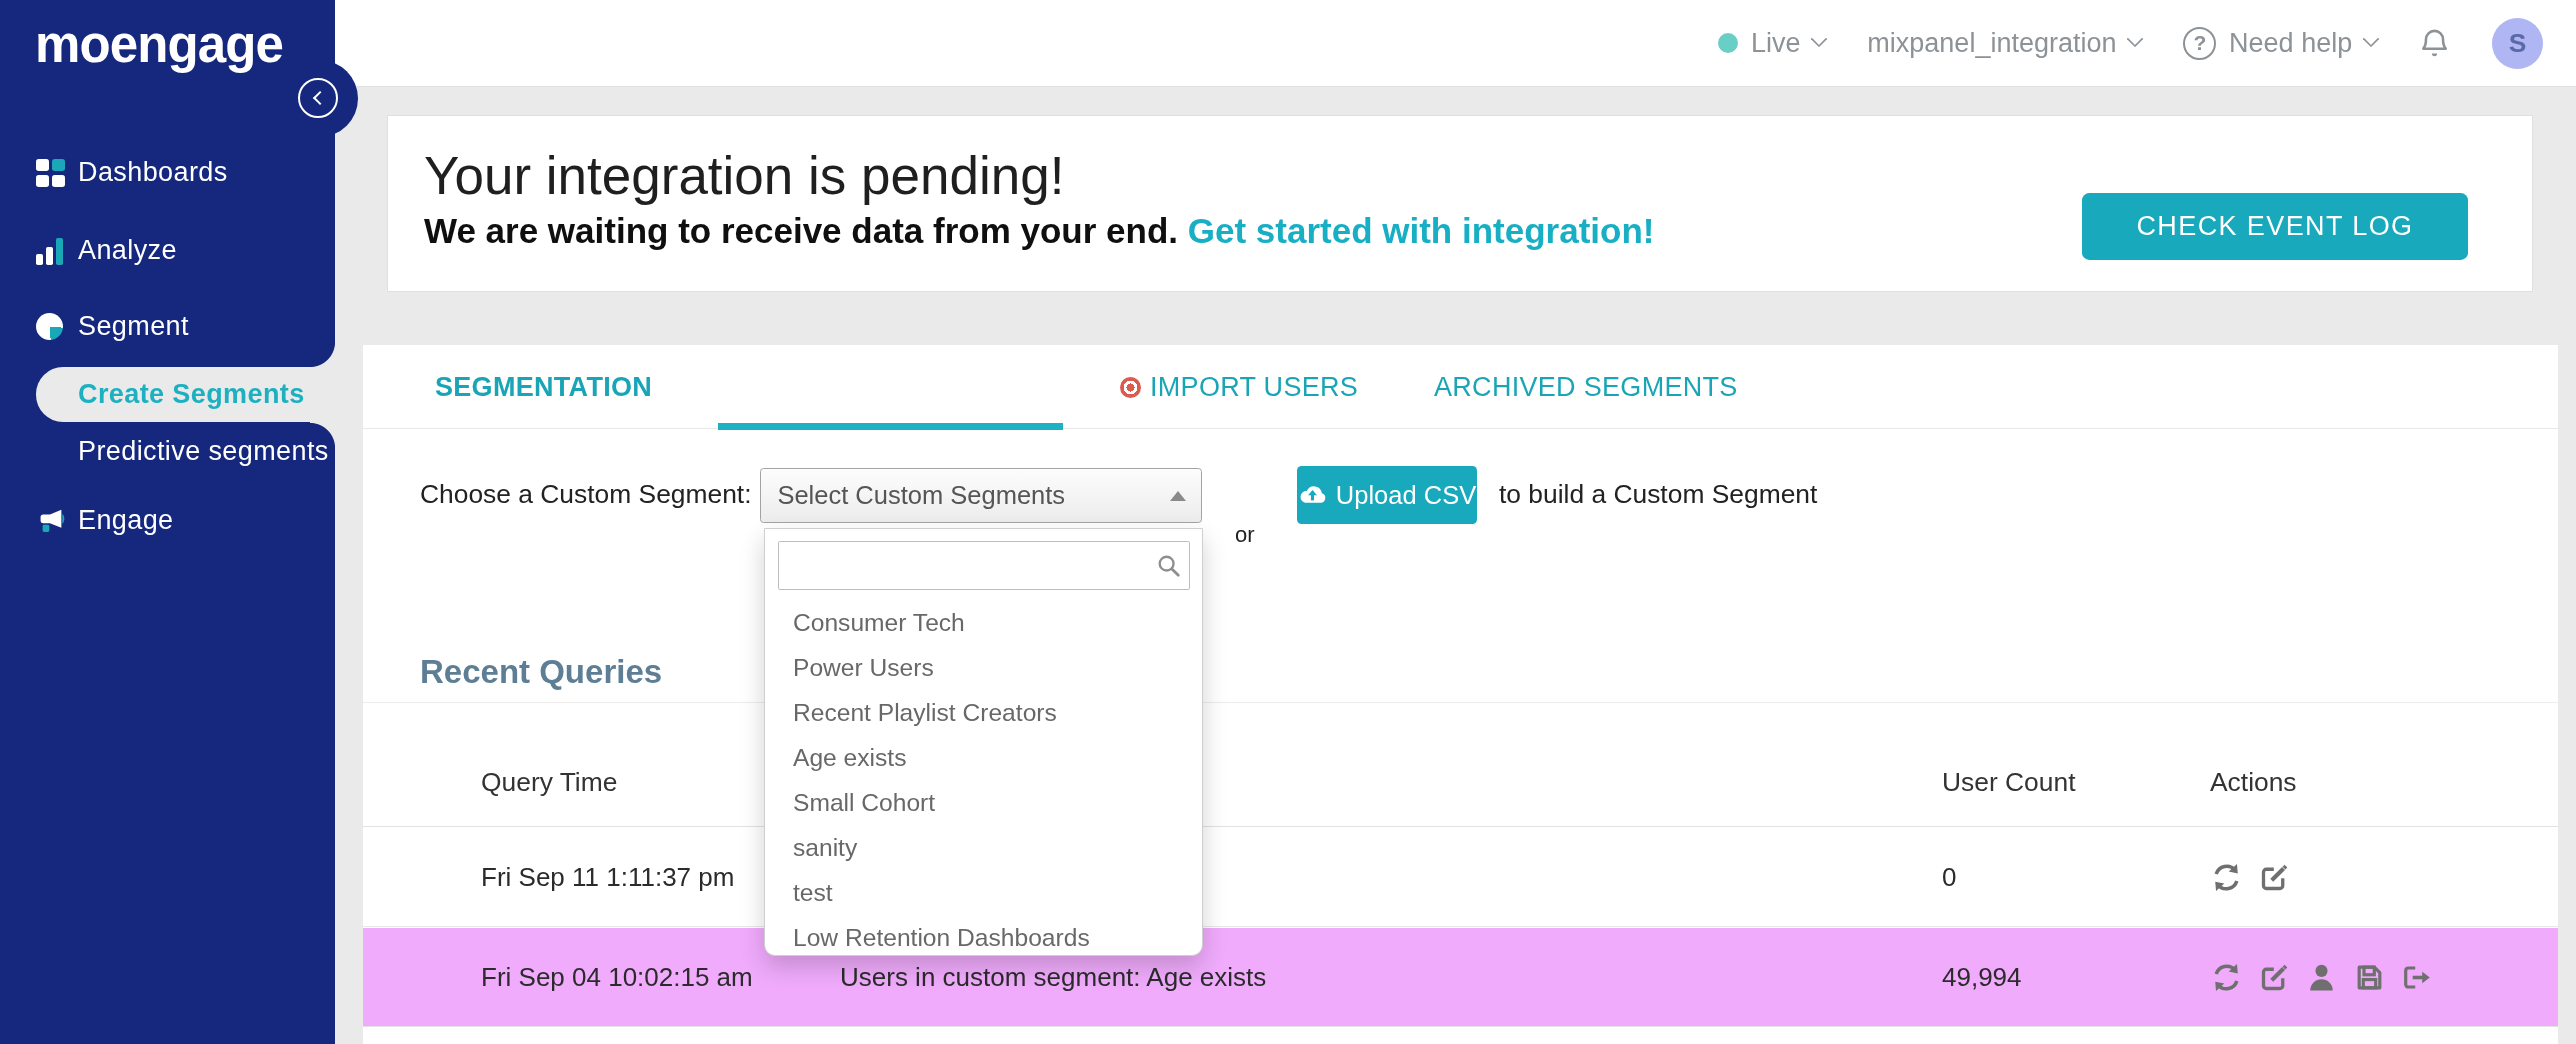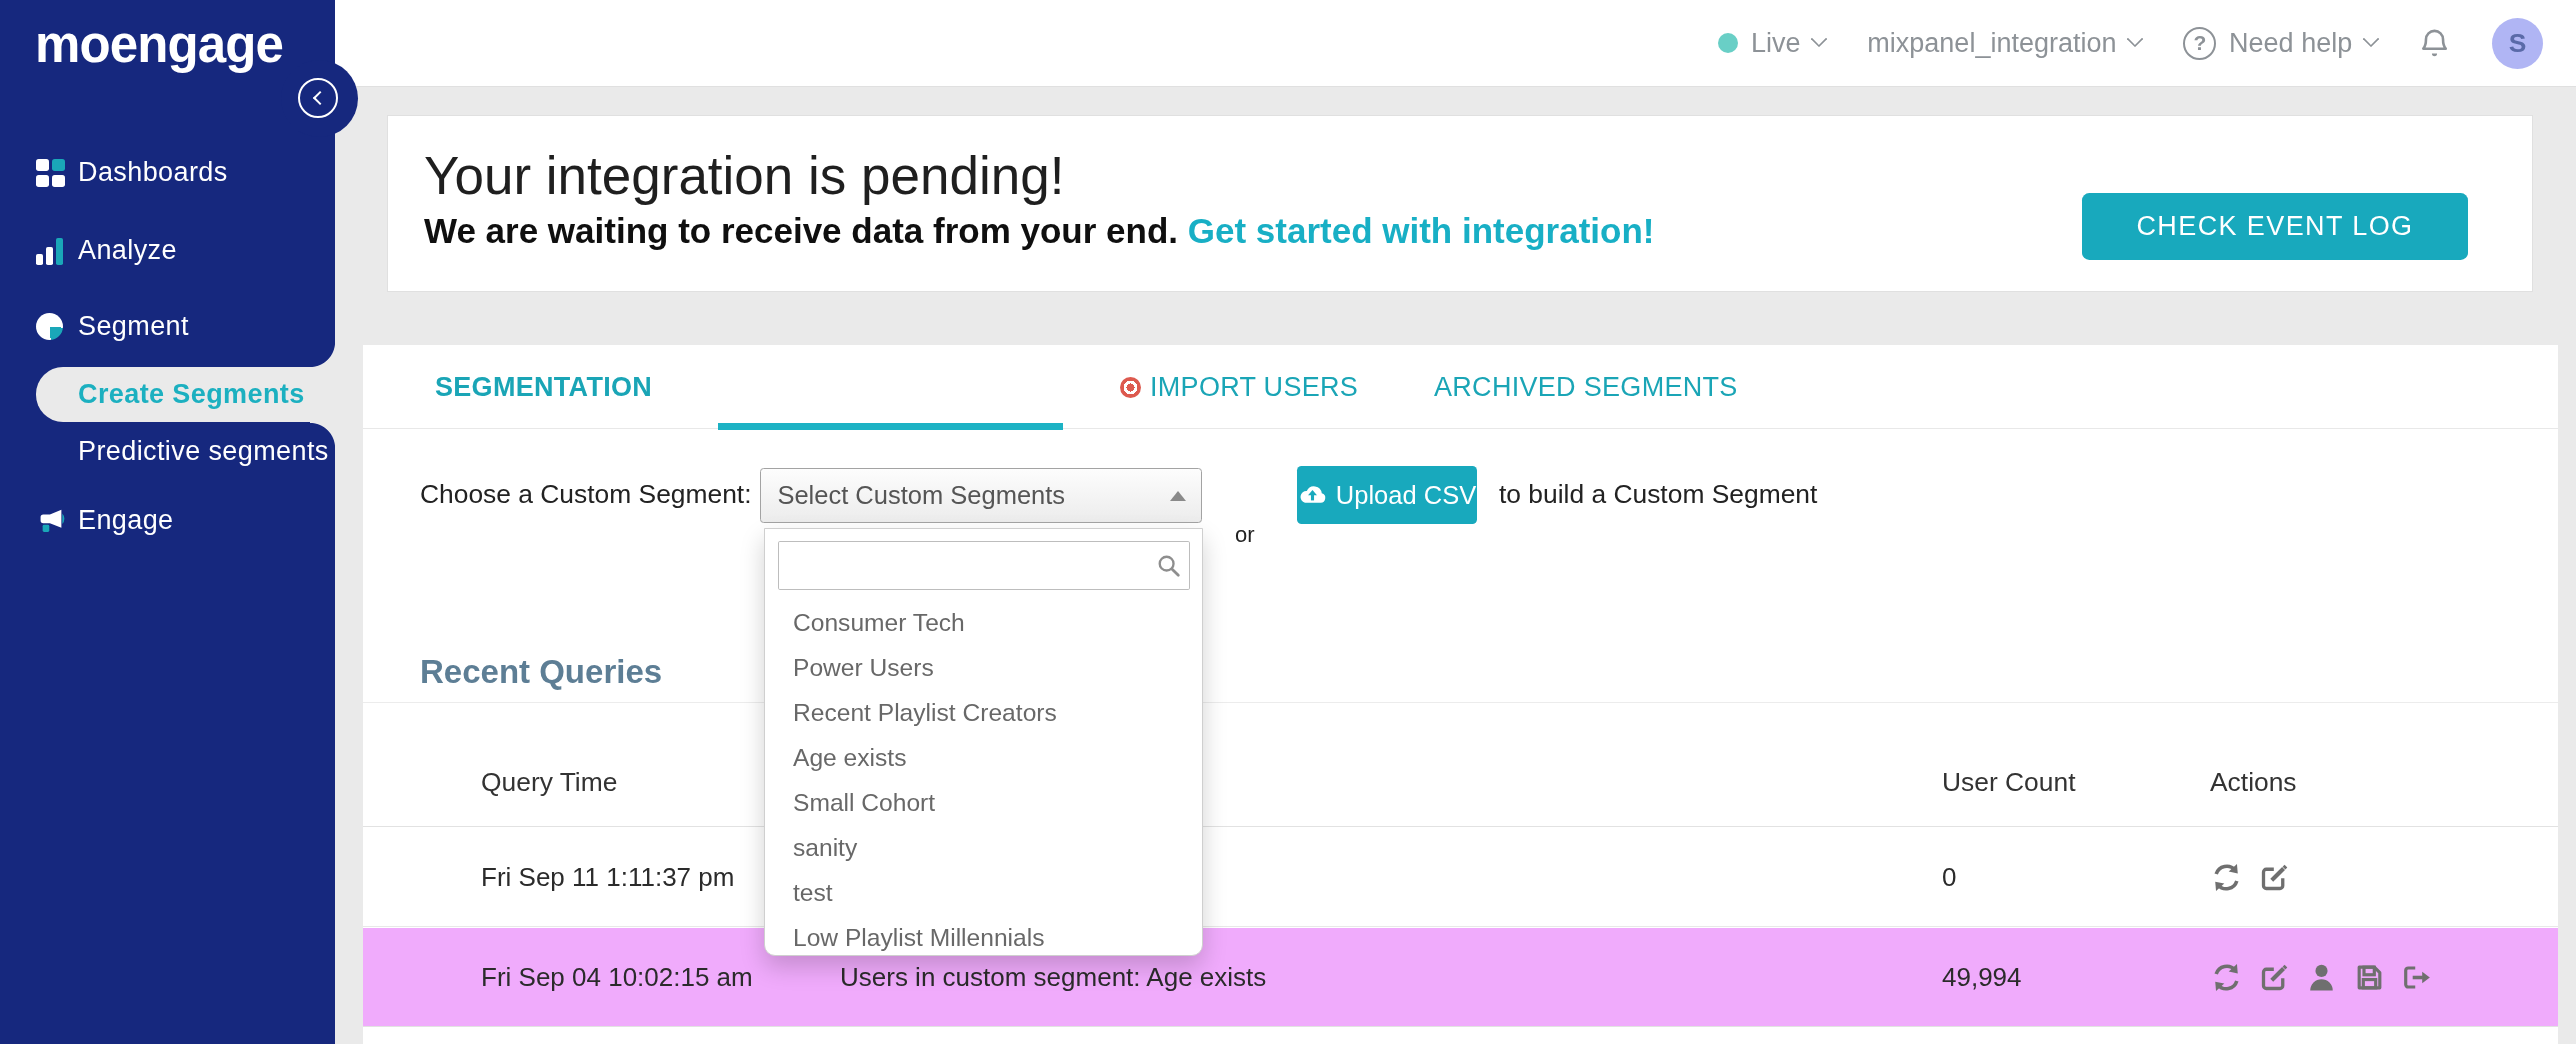--- a/index.html
+++ b/index.html
@@ -313,19 +313,19 @@
         </span>
       </div>
       <div class="dd-list">
         <div class="dd-item">Consumer Tech</div>
         <div class="dd-item">Power Users</div>
         <div class="dd-item">Recent Playlist Creators</div>
         <div class="dd-item">Age exists</div>
         <div class="dd-item">Small Cohort</div>
         <div class="dd-item">sanity</div>
         <div class="dd-item">test</div>
-        <div class="dd-item">Low Playlist Millennials</div>
+        <div class="dd-item">Low Retention Dashboards</div>
       </div>
     </div>
 
   </div>
 </div>
 
 
 </body></html>

